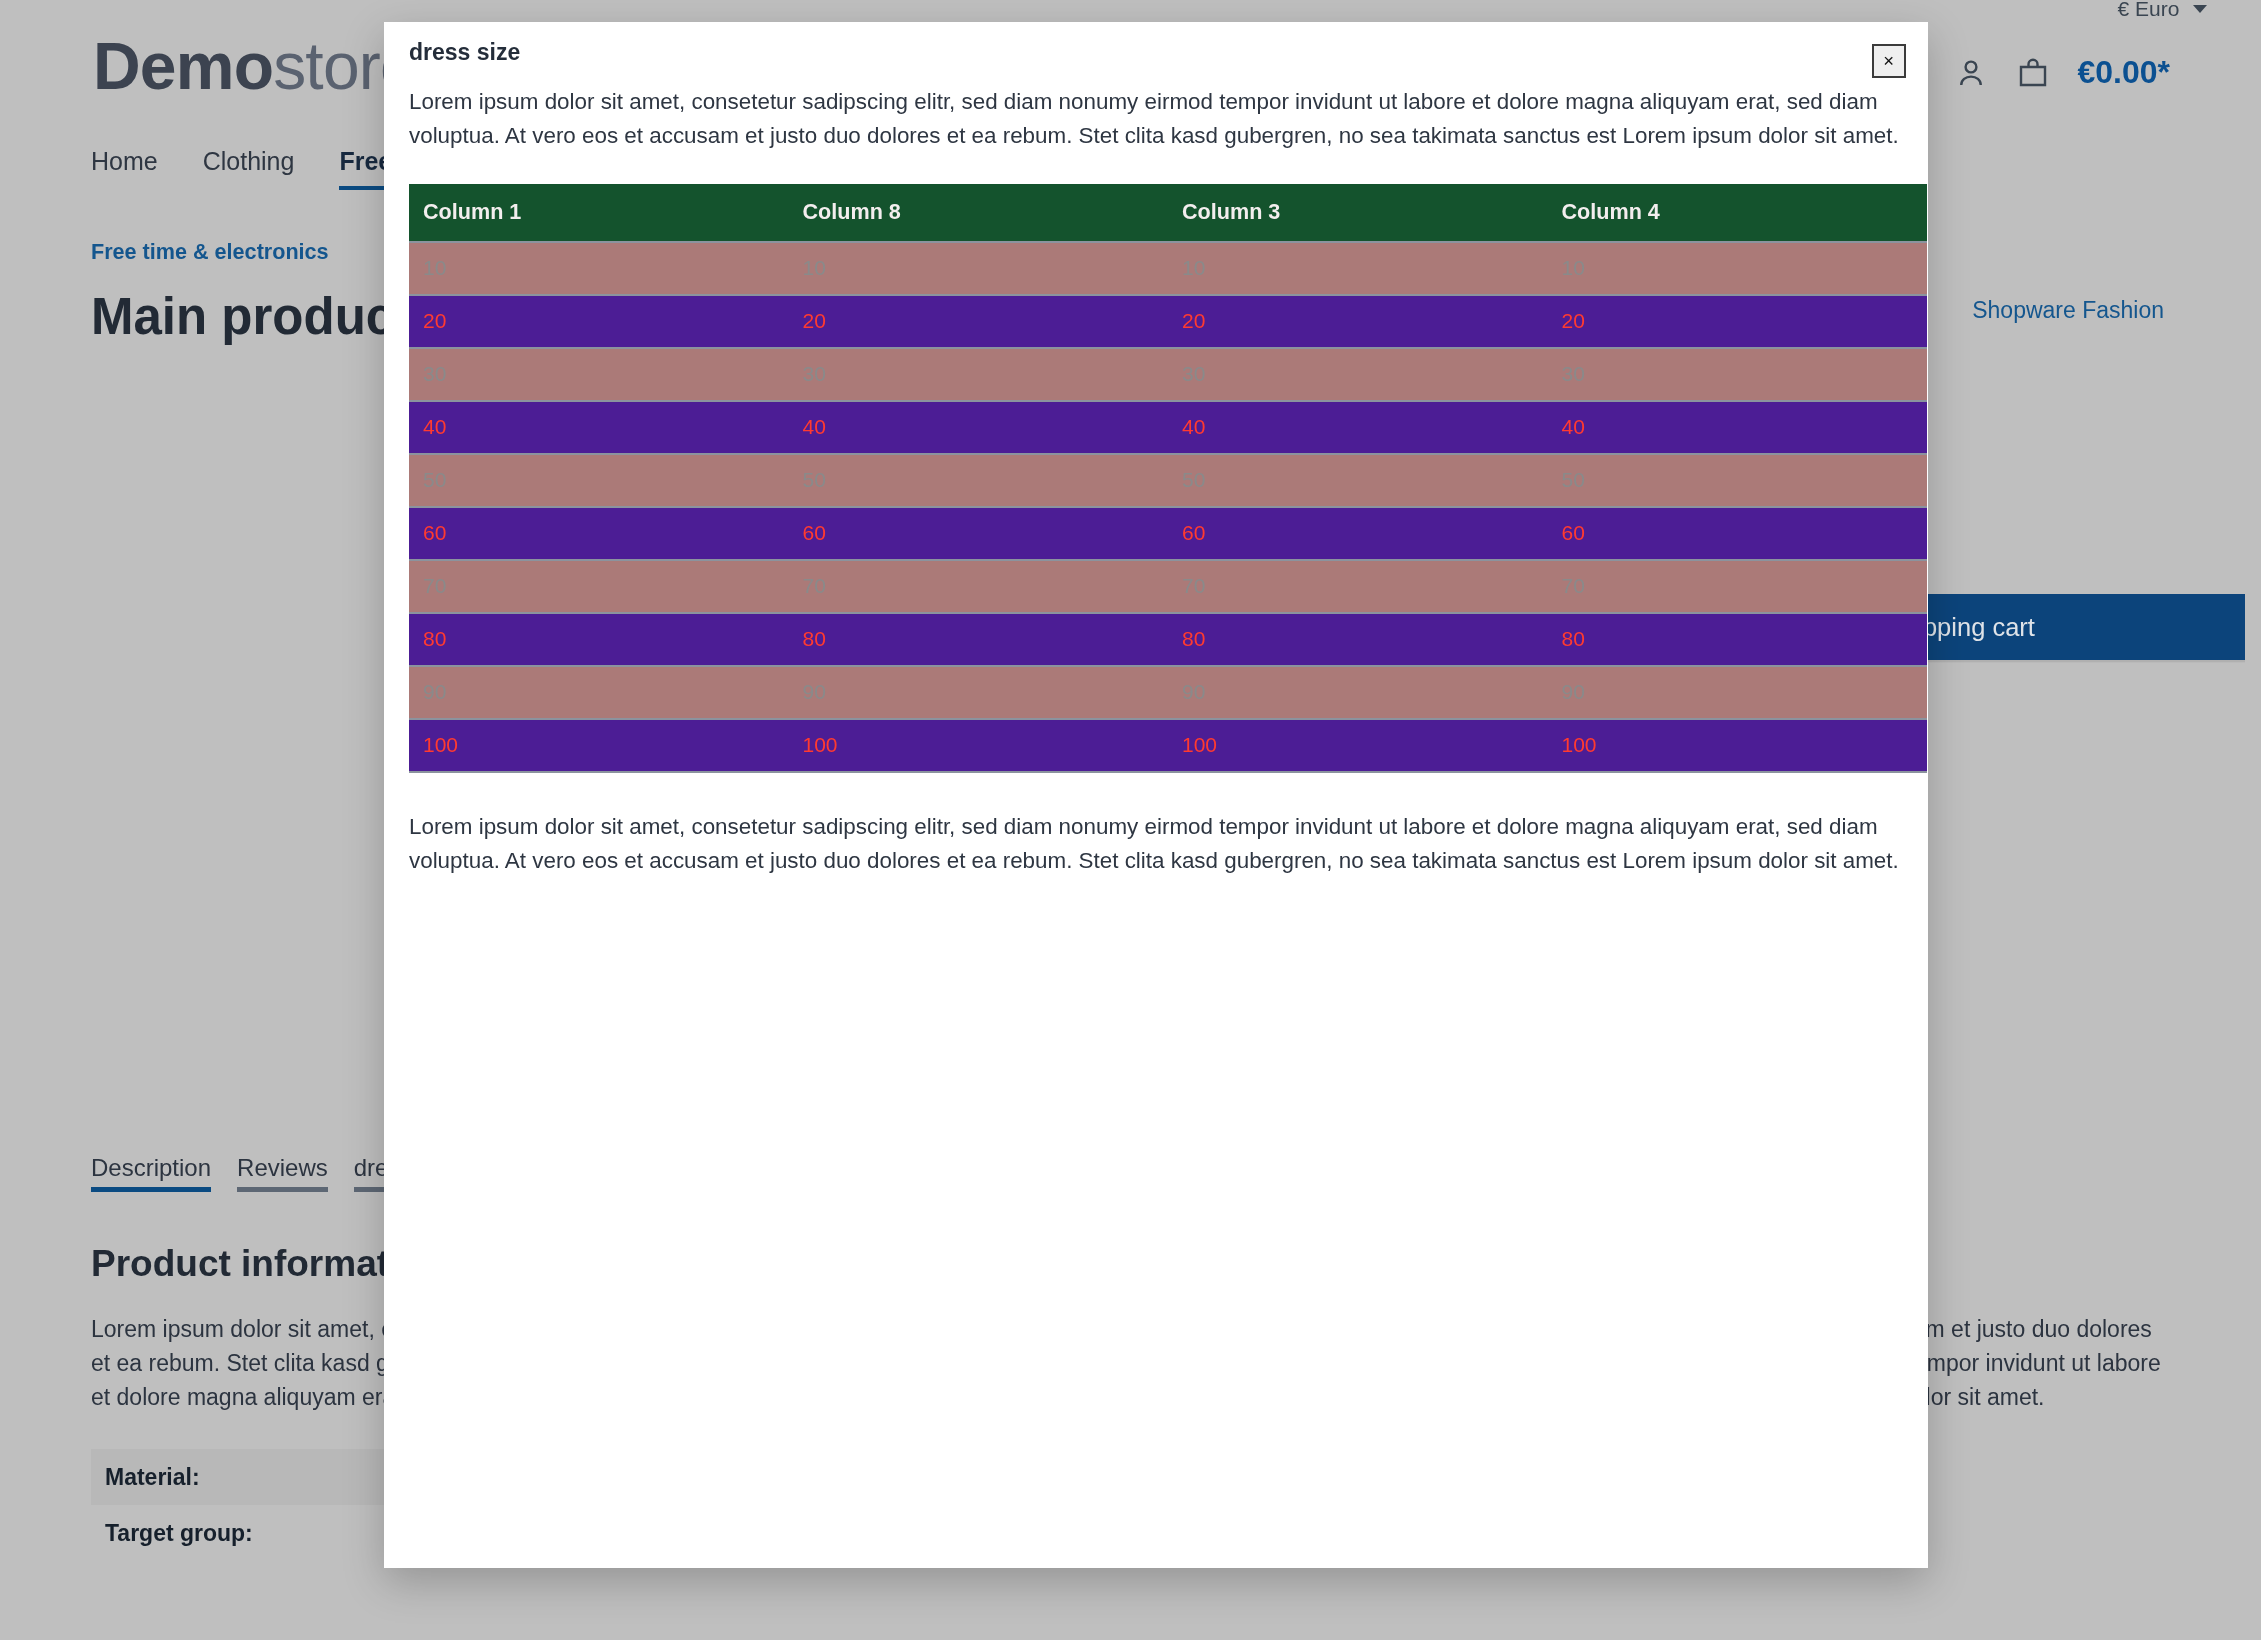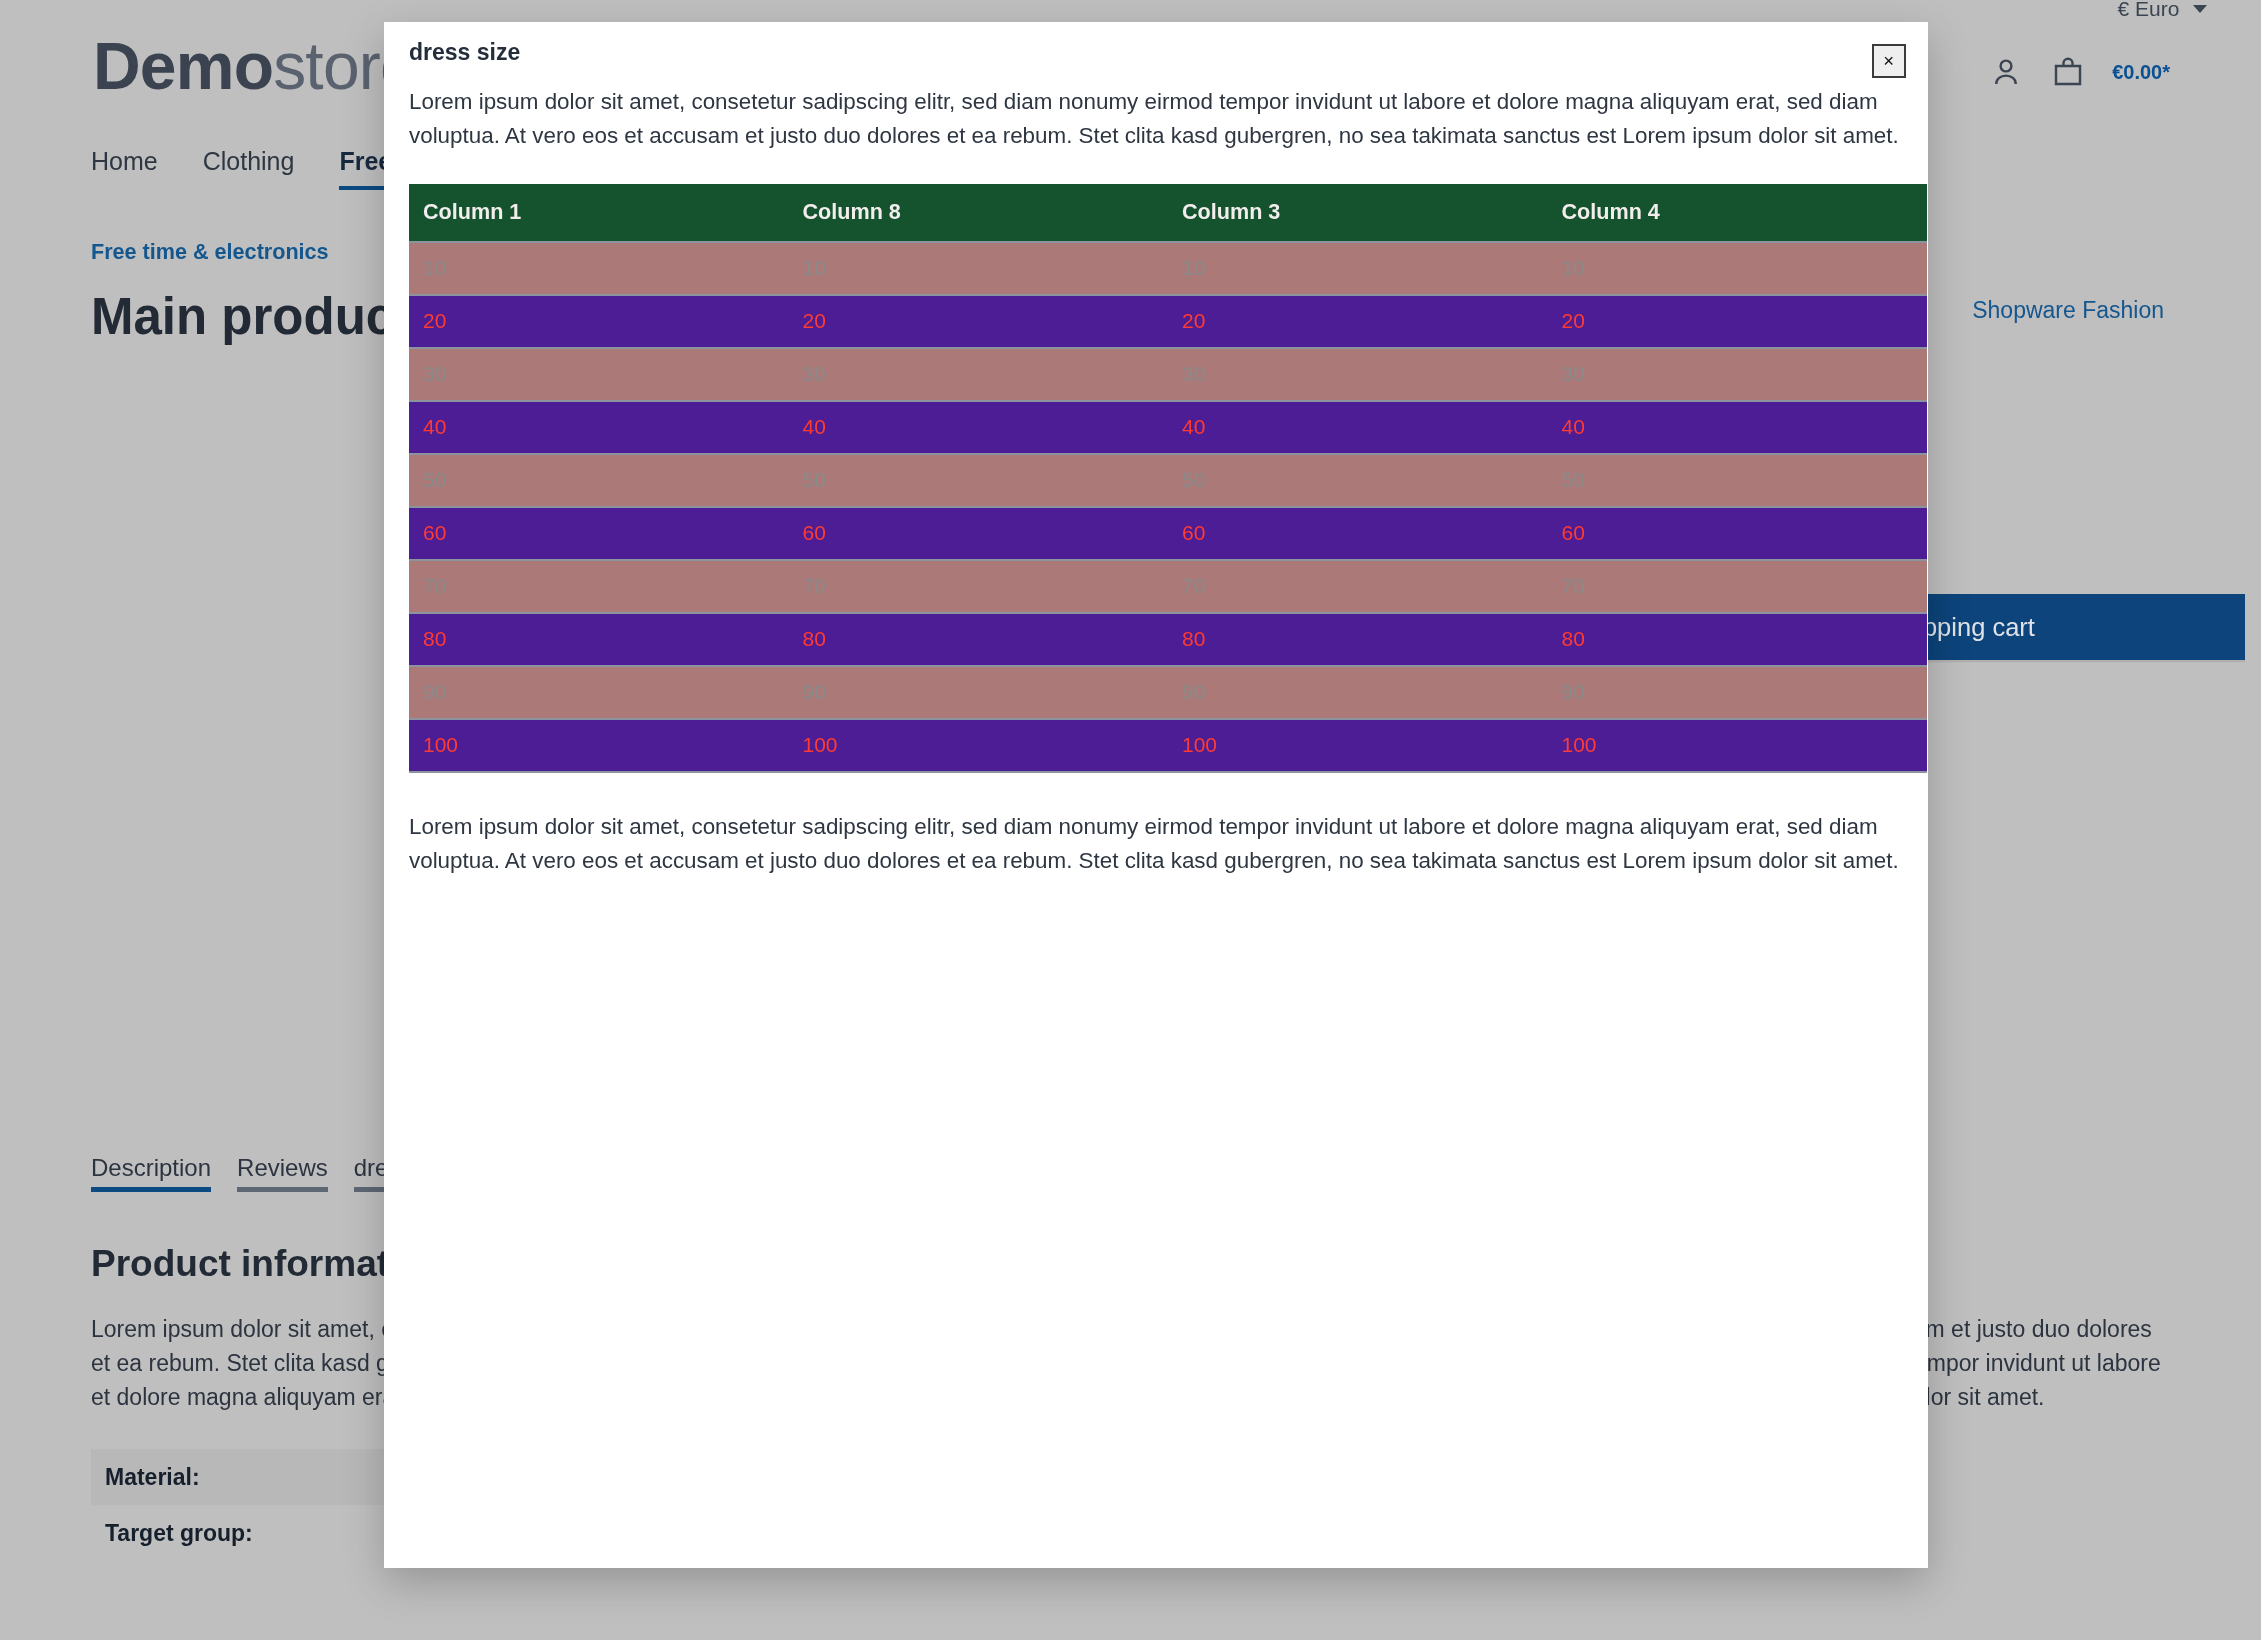--- a/index.html
+++ b/index.html
@@ -38,21 +38,21 @@
     color: #3c4350; white-space: nowrap;
   }
   .logo .thin { font-weight: 400; color: #5a6270; }
 
   .header-icons {
     position: absolute; right: 91px; top: 54px;
     display: flex; align-items: center; gap: 26px;
   }
   .ico { width: 36px; height: 36px; color: #3a4551; }
   .cart-price {
-    font-size: 20px; font-weight: 700; color: #0b5091; white-space: nowrap;
+    font-size: 32px; font-weight: 700; color: #0b5091; white-space: nowrap;
   }
 
   
   .mainnav {
     position: absolute; left: 91px; top: 147px;
     display: flex; gap: 45px; font-size: 25px; color: #2e3642;
   }
   .mainnav .navitem { position: relative; padding-bottom: 14px; white-space: nowrap; }
   .mainnav .navitem.active { font-weight: 700; color: #17293f; }
   .mainnav .navitem.active::after {

